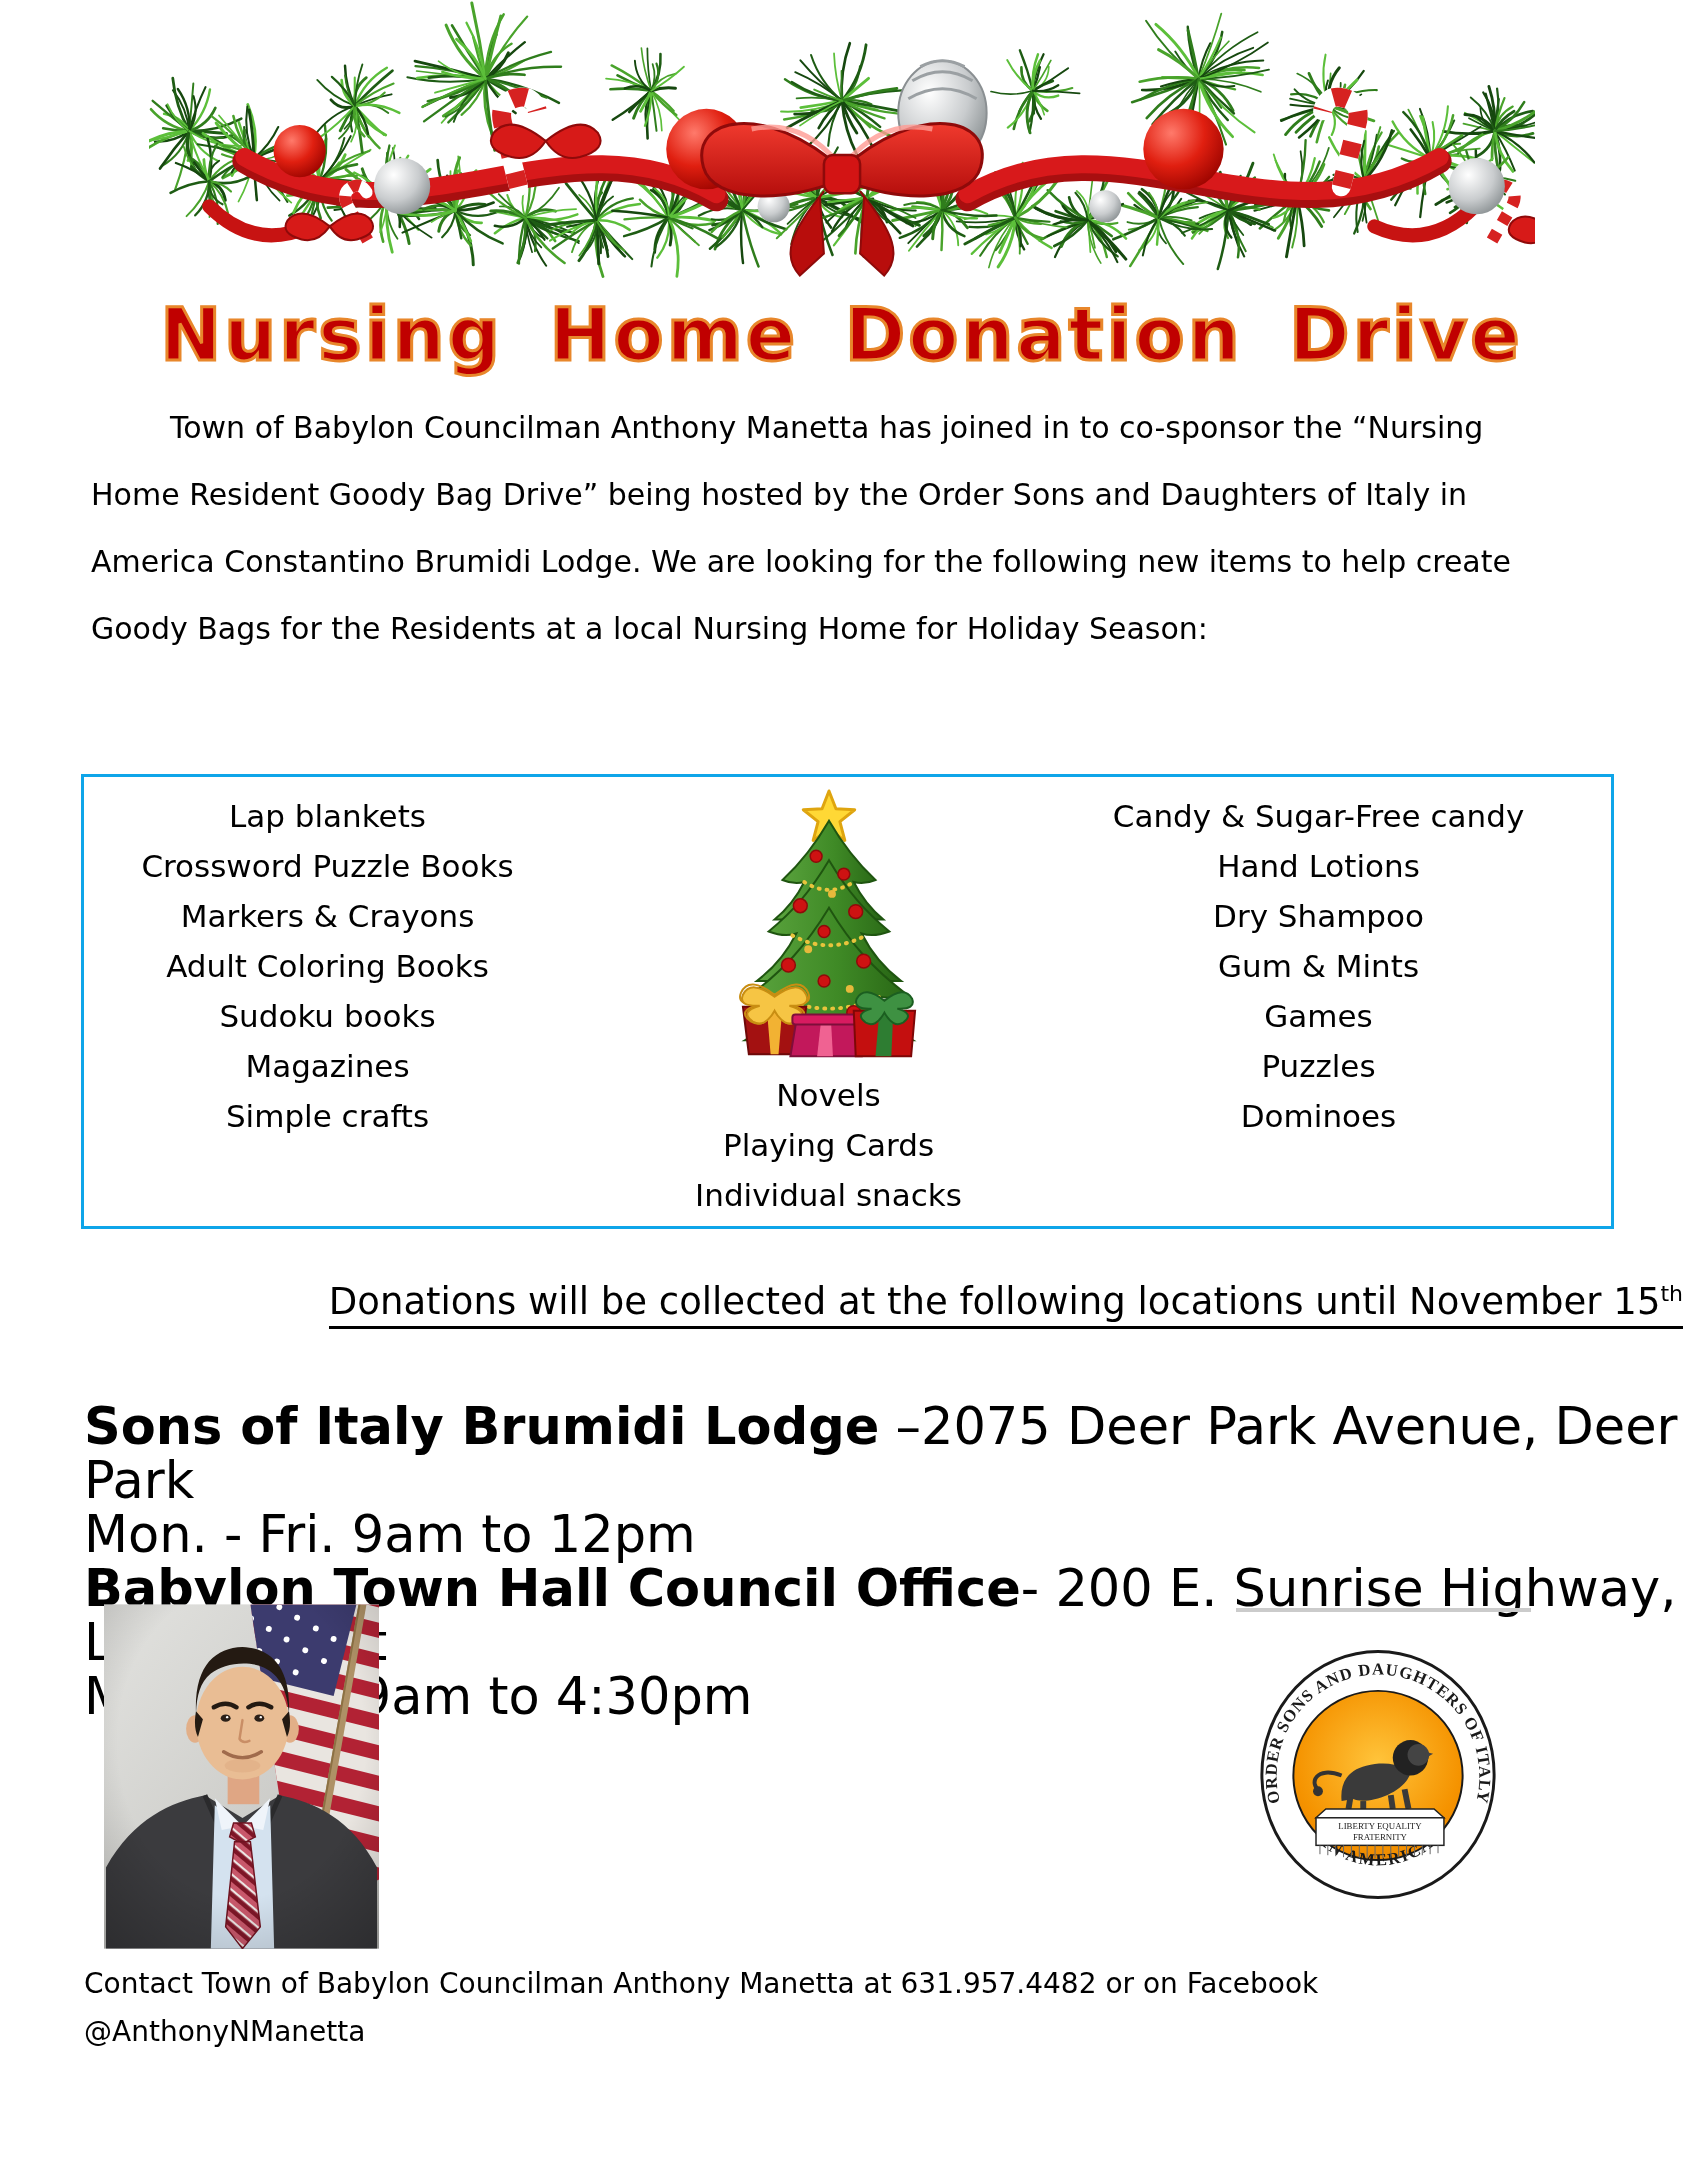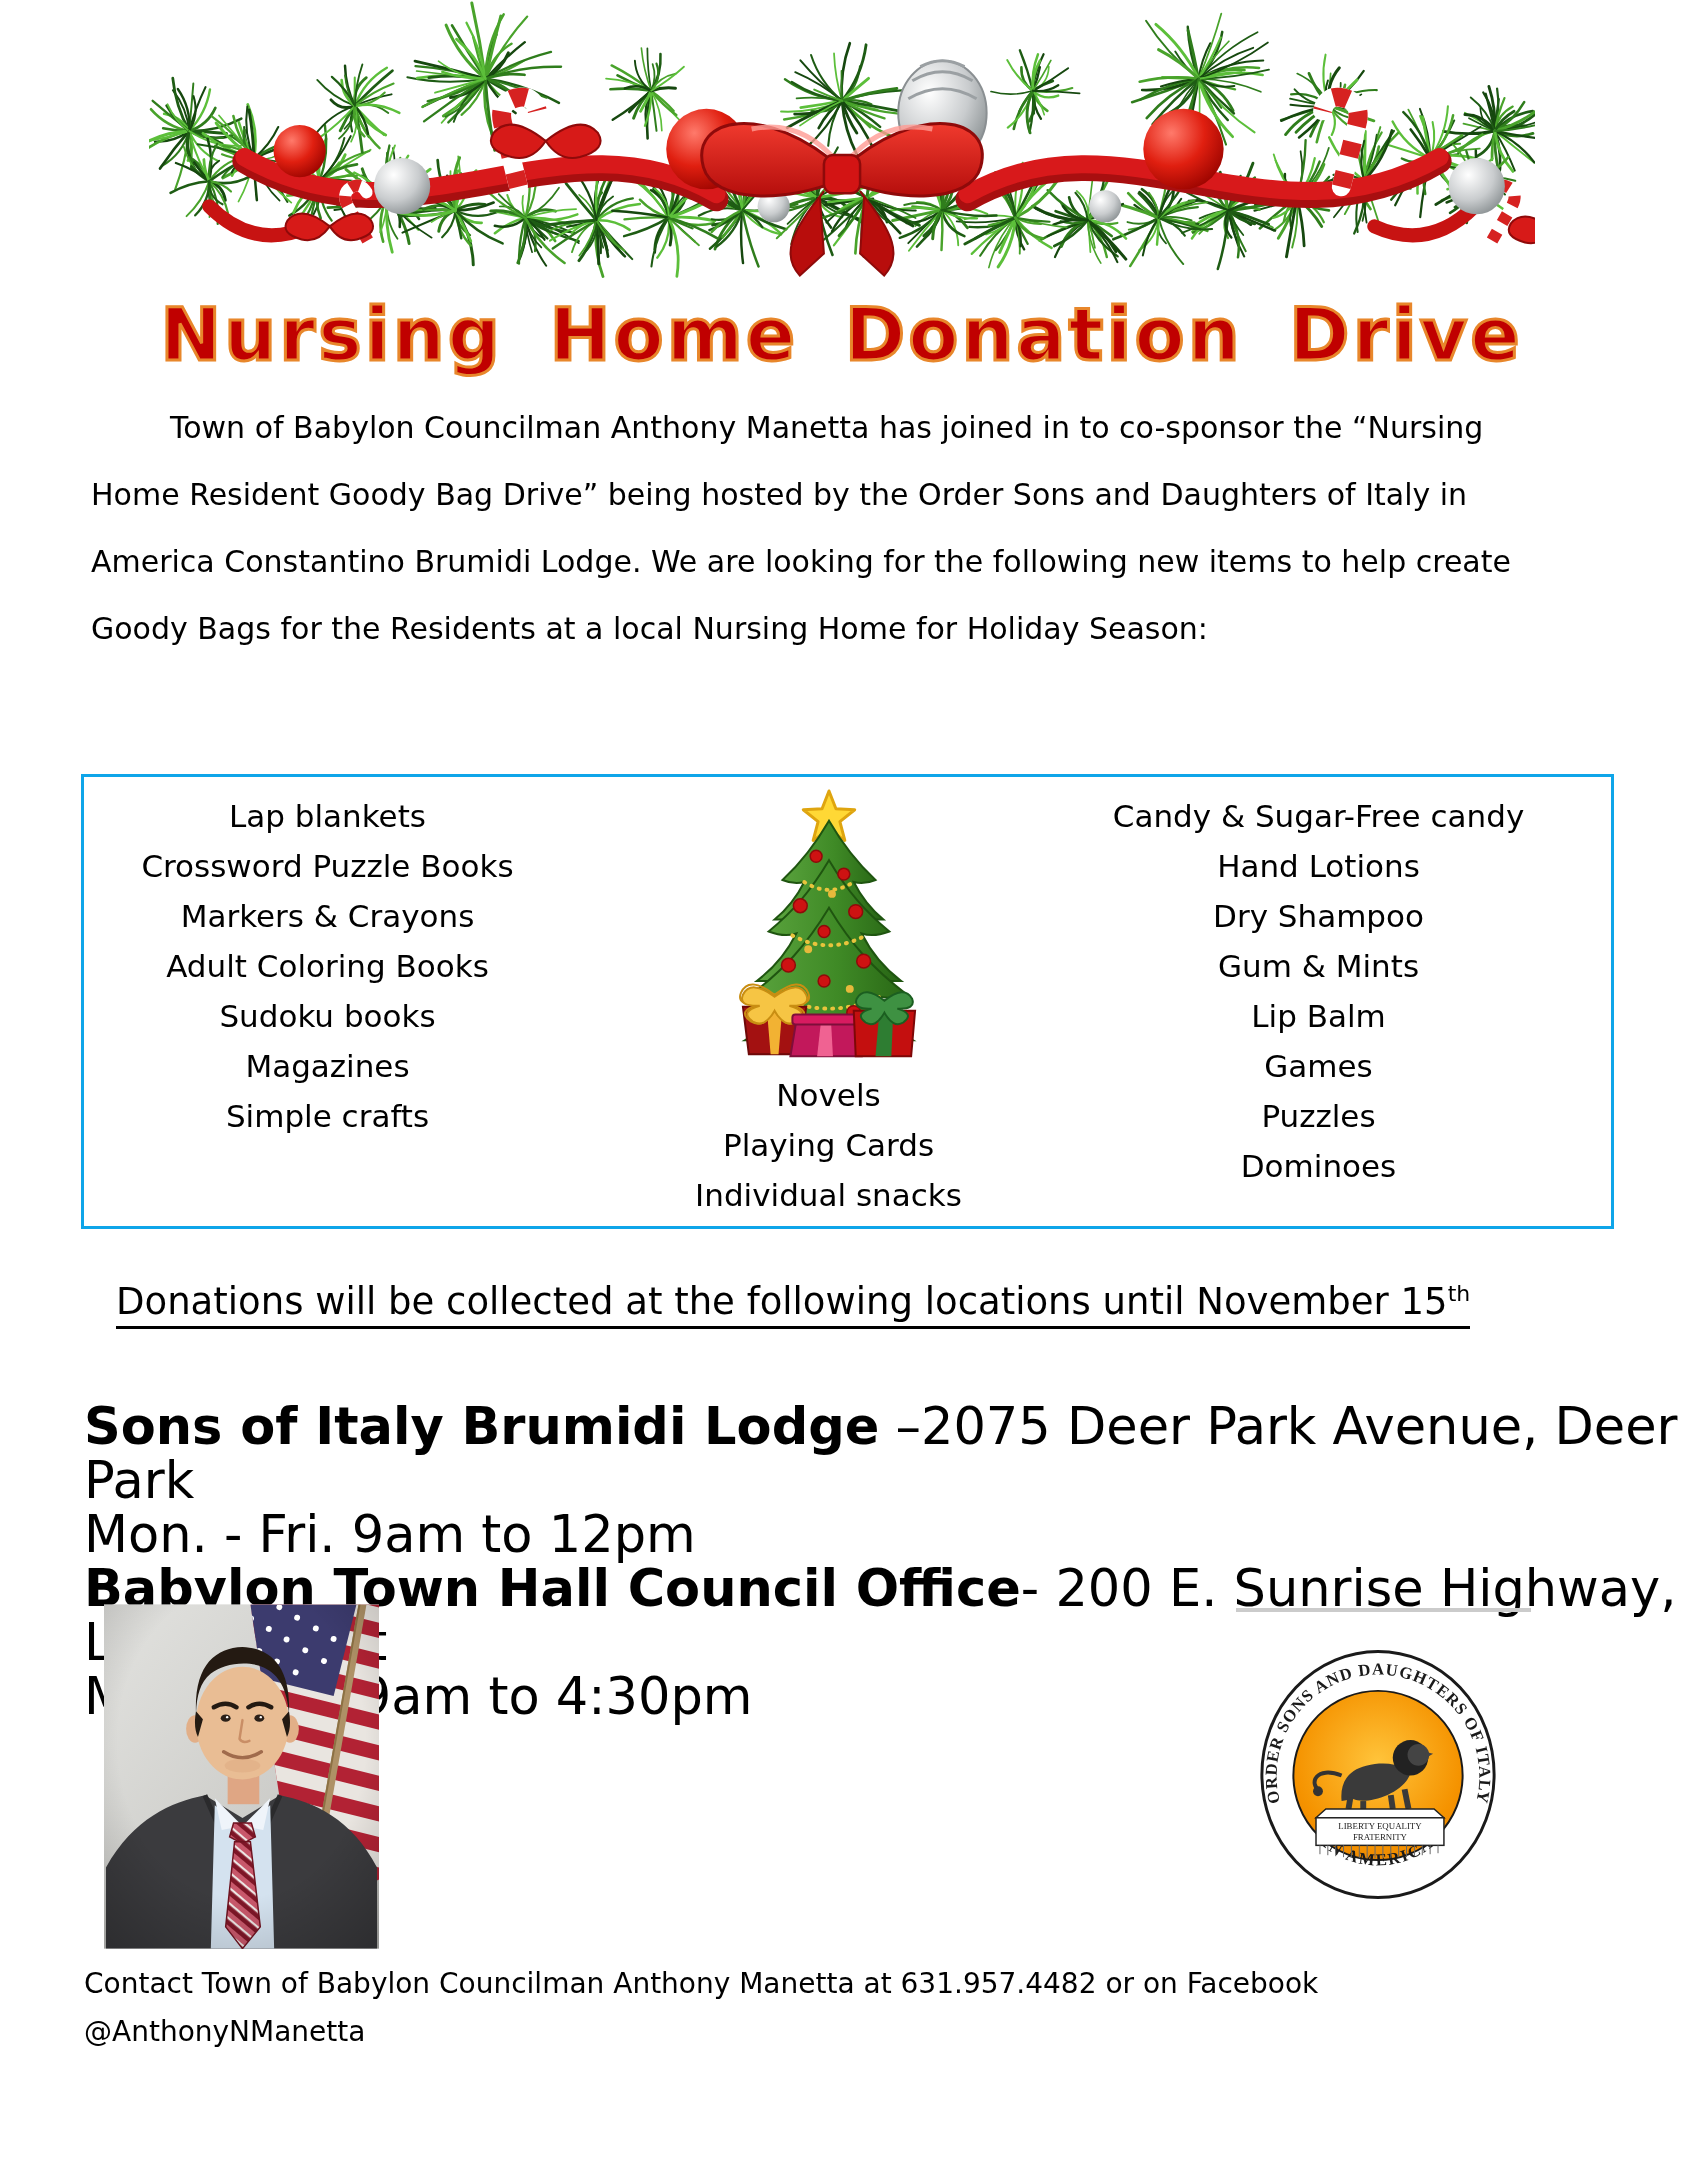--- a/index.html
+++ b/index.html
@@ -19,21 +19,21 @@
              border:3px solid #0ea5e9;box-sizing:border-box;}
   .col{position:absolute;top:0;height:100%;text-align:center;font-size:31px;}
   .col-left{left:0;width:487px;padding-top:14px;}
   .col-center{left:487px;width:515px;}
   .col-right{left:977px;width:515px;padding-top:14px;}
   .col .item{line-height:50px;}
   .tree-wrap{position:absolute;left:50%;top:10px;transform:translateX(-50%);width:248px;height:285px;}
   .center-items{position:absolute;left:0;top:293px;width:100%;}
   
   .donations{position:absolute;left:0;top:1280px;width:100%;box-sizing:border-box;
-             padding-left:116px;text-align:left;font-size:37px;}
+             padding-left:116px;text-align:right;font-size:37px;}
   .donations .ul{border-bottom:3px solid #000;padding-bottom:3px;}
   .donations sup{font-size:22px;}
   
   .locations{position:absolute;left:84px;top:1400px;font-size:51px;line-height:54px;}
   .loc-name{font-weight:bold;}
   
   .photo{position:absolute;left:104px;top:1604px;width:275px;height:345px;}
   
   .gray-rule{position:absolute;left:1236px;top:1608px;width:295px;height:4px;background:#CBCBCB;}
   .seal{position:absolute;left:1255px;top:1645px;width:246px;height:259px;}
@@ -1172,21 +1172,20 @@
         <div class="item">Playing Cards</div>
         <div class="item">Individual snacks</div>
       </div>
     </div>
 
     <div class="col col-right">
       <div class="item">Candy &amp; Sugar-Free candy</div>
       <div class="item">Hand Lotions</div>
       <div class="item">Dry Shampoo</div>
       <div class="item">Gum &amp; Mints</div>
-      <div class="item">Lip Balm</div>
       <div class="item">Games</div>
       <div class="item">Puzzles</div>
       <div class="item">Dominoes</div>
     </div>
   </div>
 
   <div class="donations">
     <span class="ul"><span>Donations will be collected at the following locations until November 15</span><sup>th</sup></span>
   </div>
 

